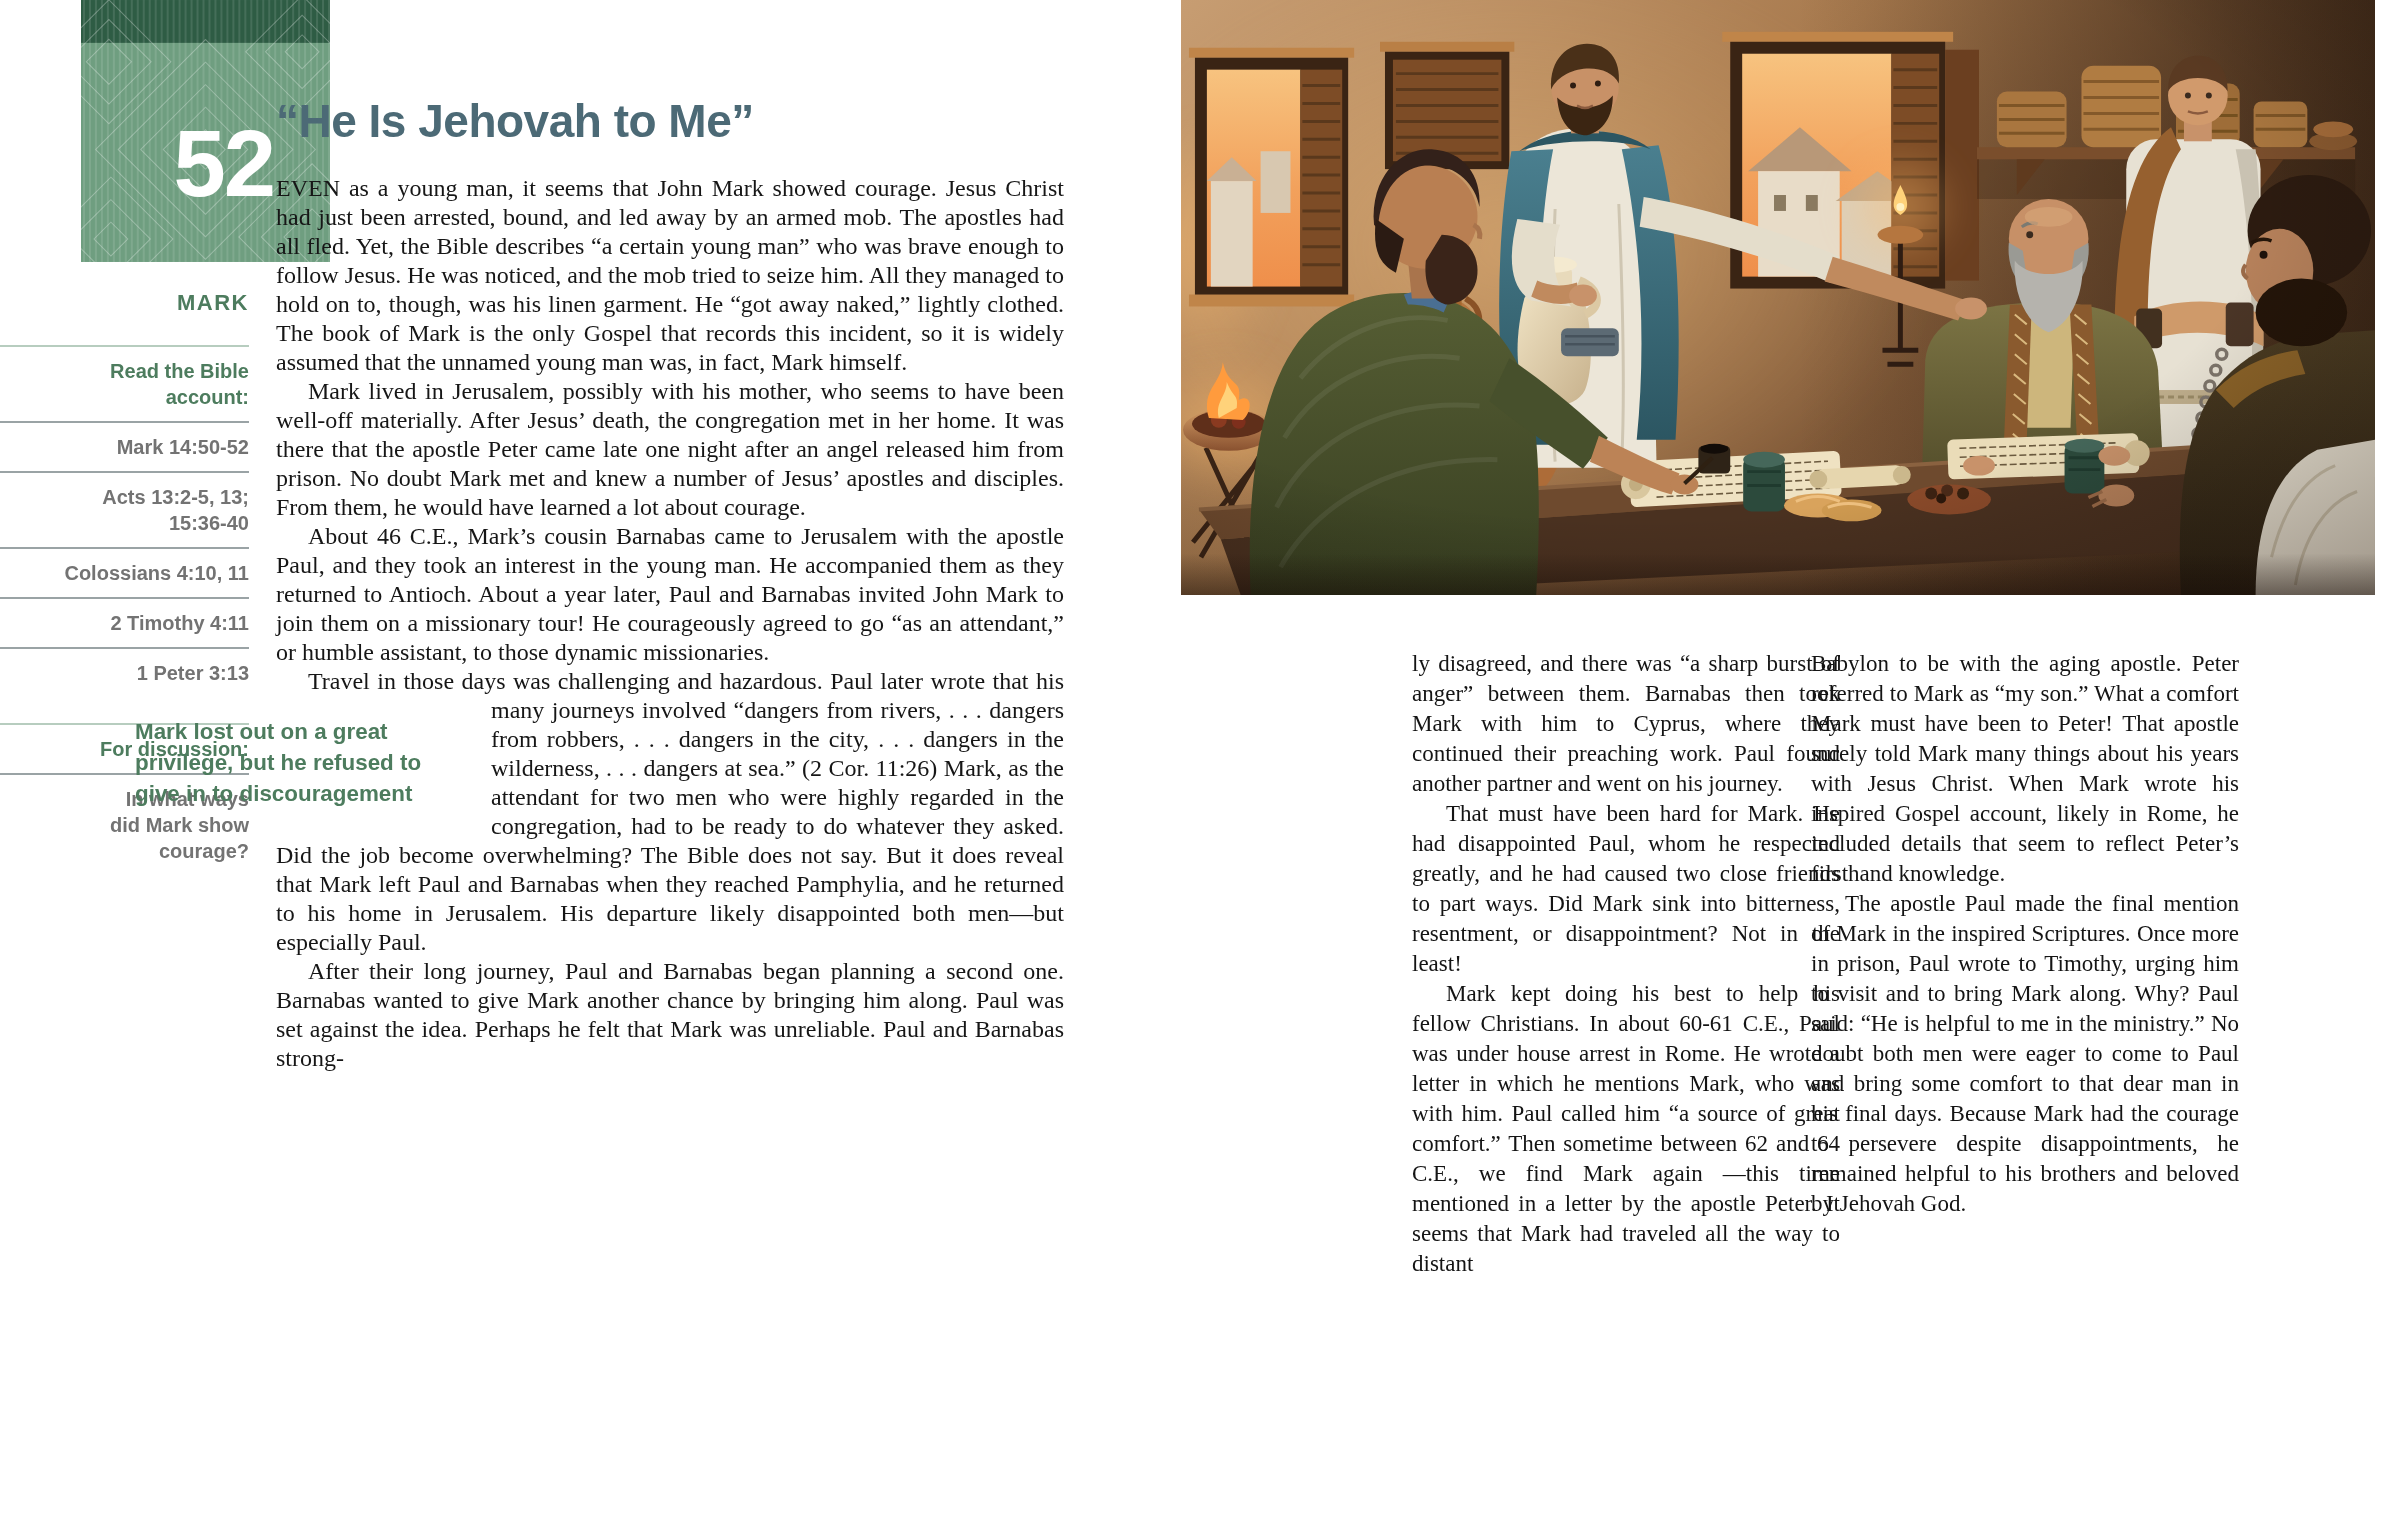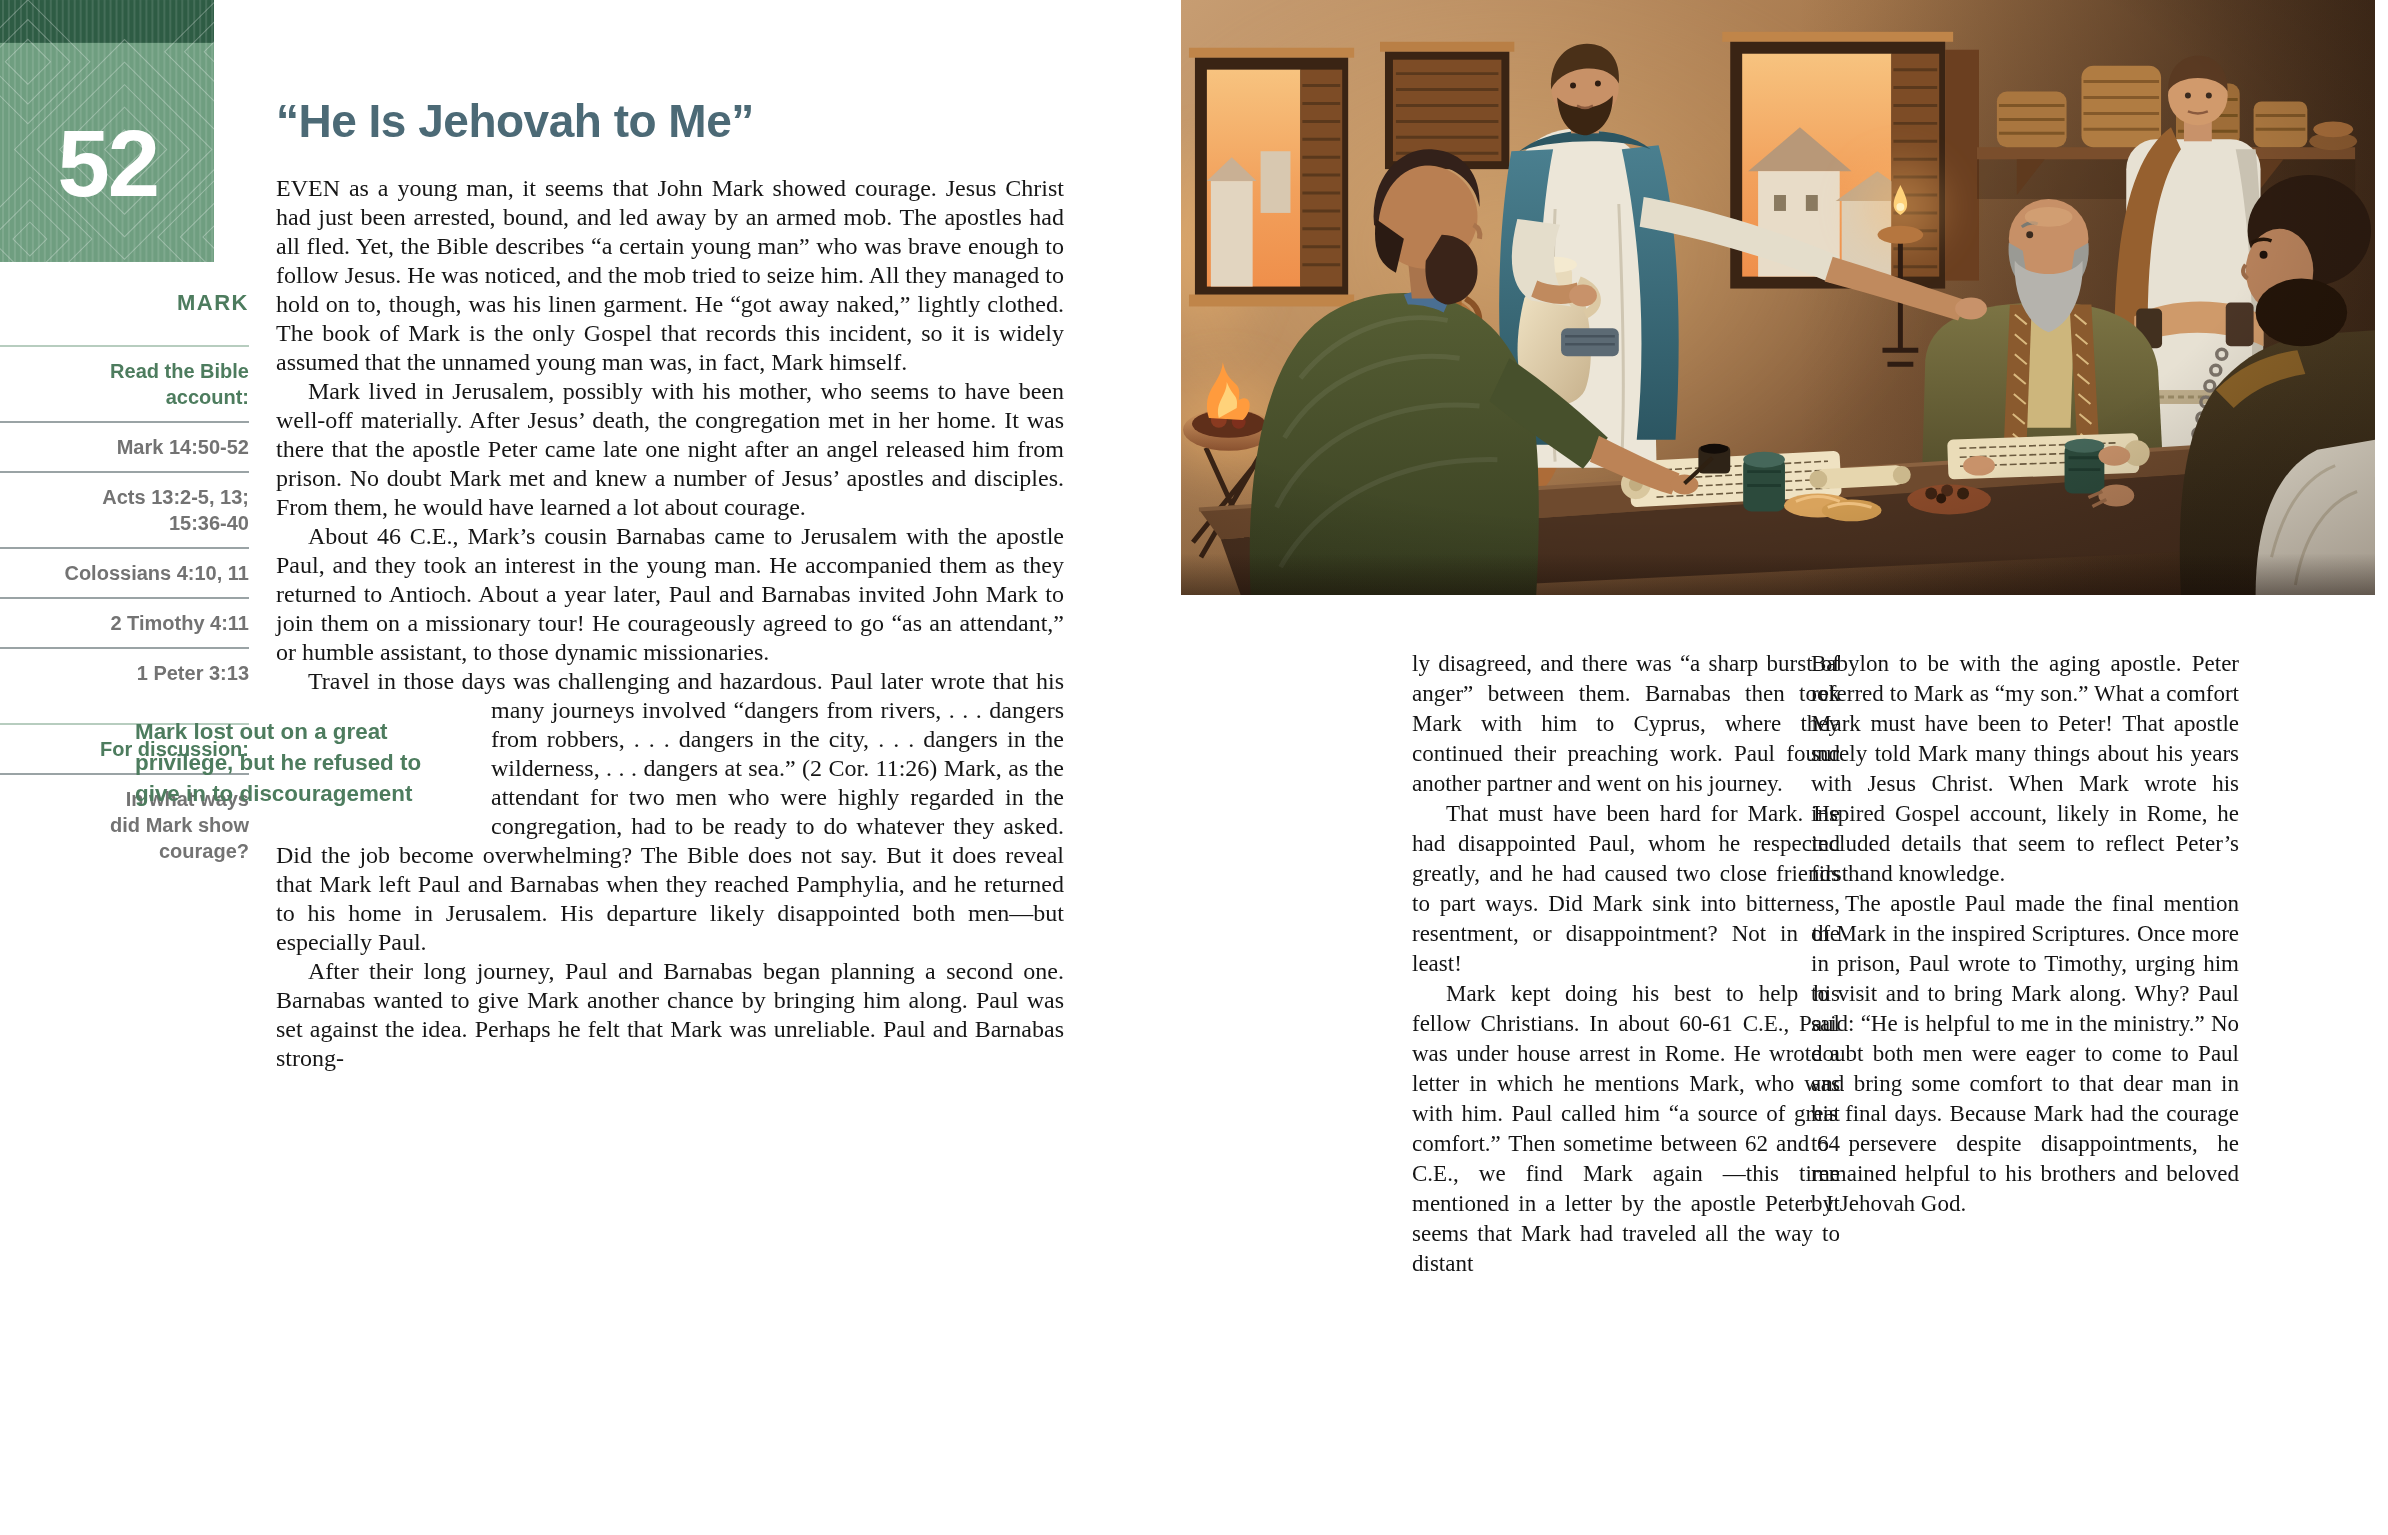--- a/index.html
+++ b/index.html
@@ -3,21 +3,21 @@
 <meta charset="utf-8">
 <style>
   html,body{margin:0;padding:0;}
   body{
     width:2388px;height:1535px;position:relative;overflow:hidden;
     background:#ffffff;
     font-family:"Liberation Sans",sans-serif;
   }
   
   .sidebar{position:absolute;left:0;top:0;width:249px;text-align:right;}
-  .chapter-block{position:relative;width:214px;height:262px;overflow:hidden;}
+  .chapter-block{position:relative;width:283px;height:262px;overflow:hidden;margin-left:47px;}
   .chapter-number{
     position:absolute;right:56px;top:117px;line-height:1;
     font-size:94px;font-weight:bold;color:#ffffff;letter-spacing:-2px;
   }
   .side-book{
     padding:28px 0 29px 0;font-size:22px;font-weight:bold;color:#4d7c5e;letter-spacing:1.5px;
   }
   .rule{border-top:2px solid #9aa3a5;height:0;}
   .rule.green{border-top-color:#b7cdbf;}
   .rule.big-gap{margin-top:26px;}

